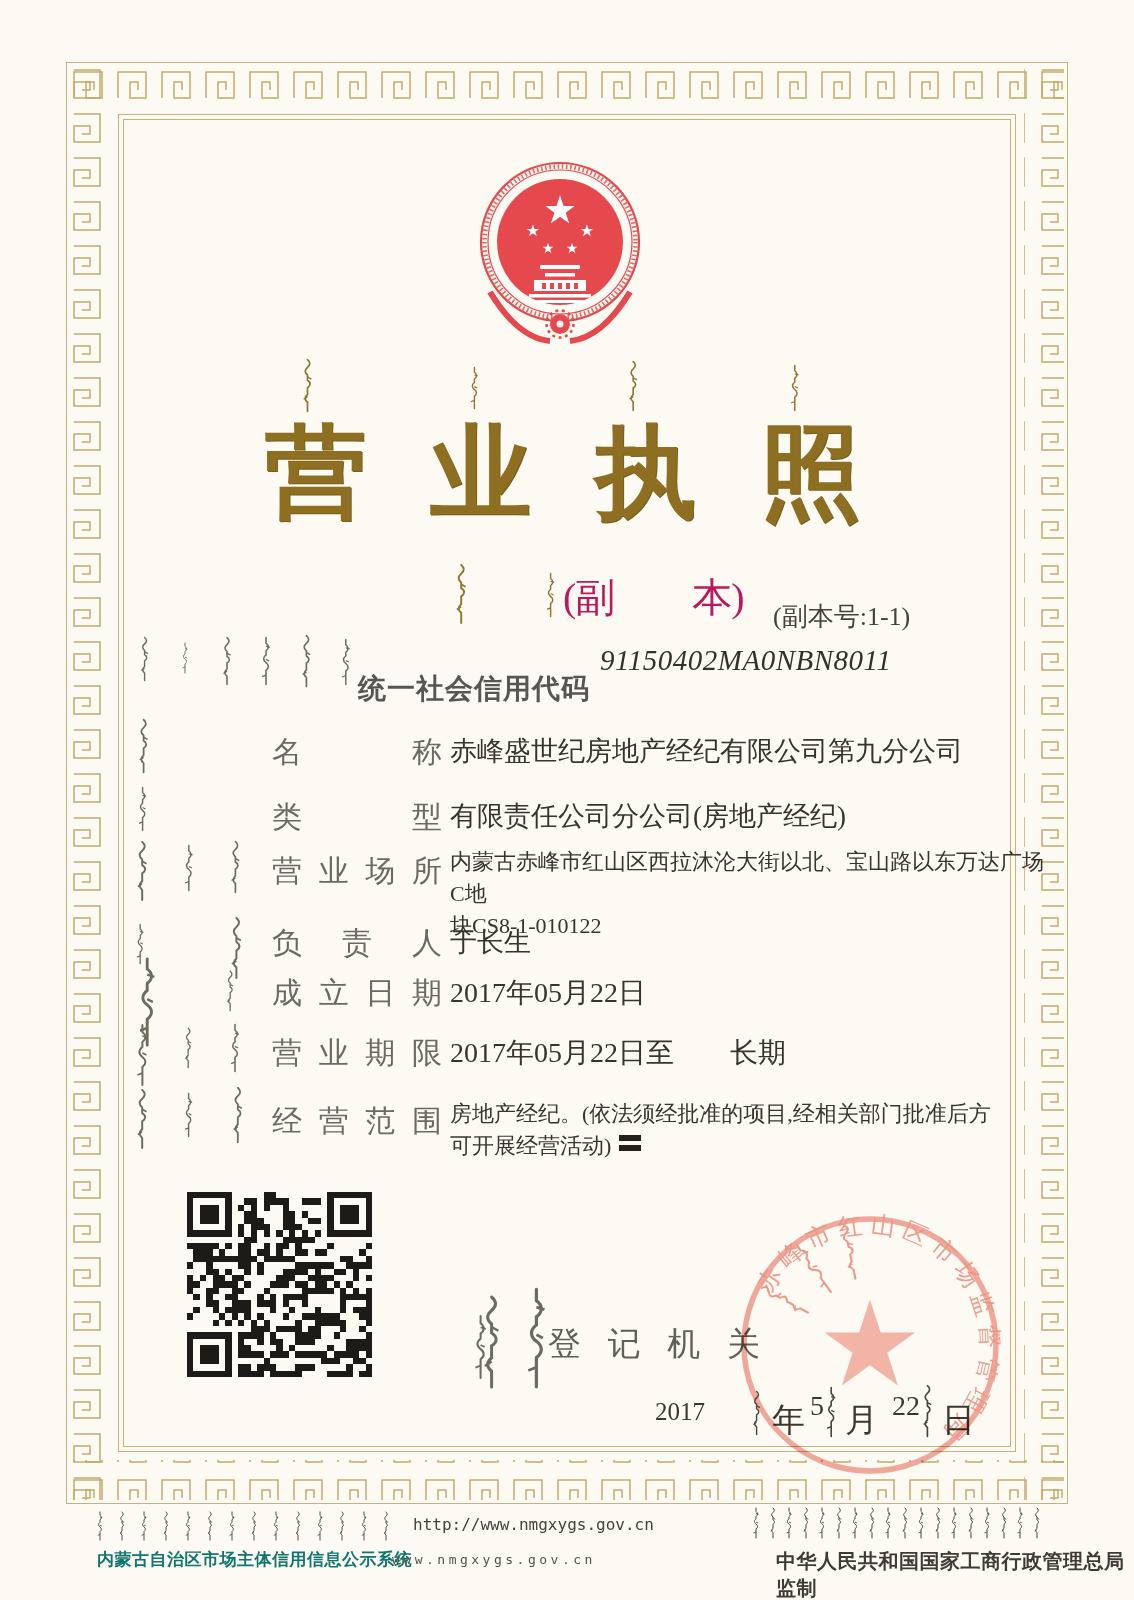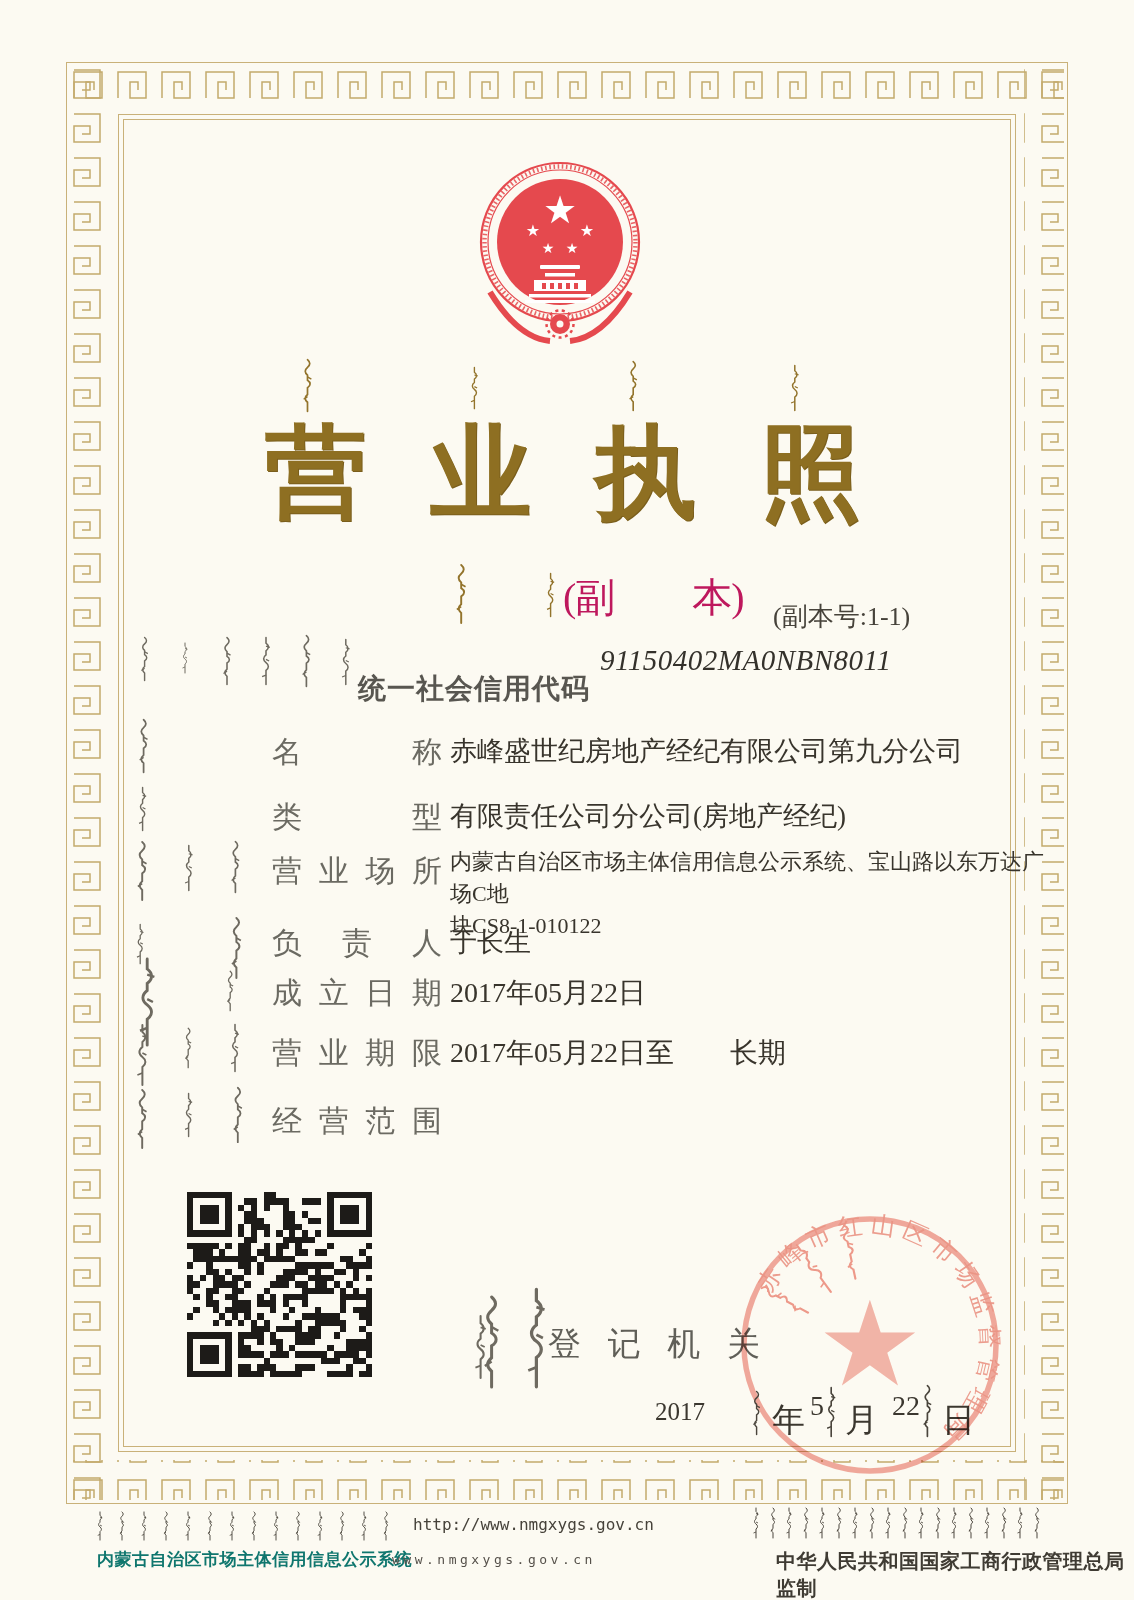--- a/index.html
+++ b/index.html
@@ -147,21 +147,21 @@
     <div class="fvalue">有限责任公司分公司(房地产经纪)</div>
   </div>
   <div class="frow" style="top:844px">
     <div class="flabel" style="margin-top:10px">
         <span>营</span>
         <span>业</span>
         <span>场</span>
         <span>所</span>
       </div>
     <div class="fvalue small">
-      <div>内蒙古自治区市场主体信用信息公示系统、宝山路以东万达广场C地</div>
+      <div>内蒙古赤峰市红山区西拉沐沦大街以北、宝山路以东万达广场C地</div>
       <div>块CS8-1-010122</div>
     </div>
   </div>
   <div class="frow" style="top:926px">
     <div class="flabel">
         <span>负</span>
         <span>责</span>
         <span>人</span>
       </div>
     <div class="fvalue">于长生</div>
@@ -184,20 +184,24 @@
       </div>
     <div class="fvalue" style="font-size:28px">2017年05月22日至　　长期</div>
   </div>
   <div class="frow" style="top:1096px">
     <div class="flabel" style="margin-top:8px">
         <span>经</span>
         <span>营</span>
         <span>范</span>
         <span>围</span>
       </div>
+    <div class="fvalue small">
+      <div>房地产经纪。(依法须经批准的项目,经相关部门批准后方</div>
+      <div><span>可开展经营活动)</span><span class="inkbars"><i></i><i></i></span></div>
+    </div>
   </div>
 
   <svg id="qr" class="abs" style="left:187px;top:1192px" width="185" height="185" viewBox="0 0 29 29" shape-rendering="crispEdges">
       <rect x="12" y="0" width="1" height="1" fill="#1d1b18"></rect>
       <rect x="13" y="0" width="1" height="1" fill="#1d1b18"></rect>
       <rect x="9" y="1" width="1" height="1" fill="#1d1b18"></rect>
       <rect x="10" y="1" width="1" height="1" fill="#1d1b18"></rect>
       <rect x="12" y="1" width="1" height="1" fill="#1d1b18"></rect>
       <rect x="13" y="1" width="1" height="1" fill="#1d1b18"></rect>
       <rect x="14" y="1" width="1" height="1" fill="#1d1b18"></rect>

